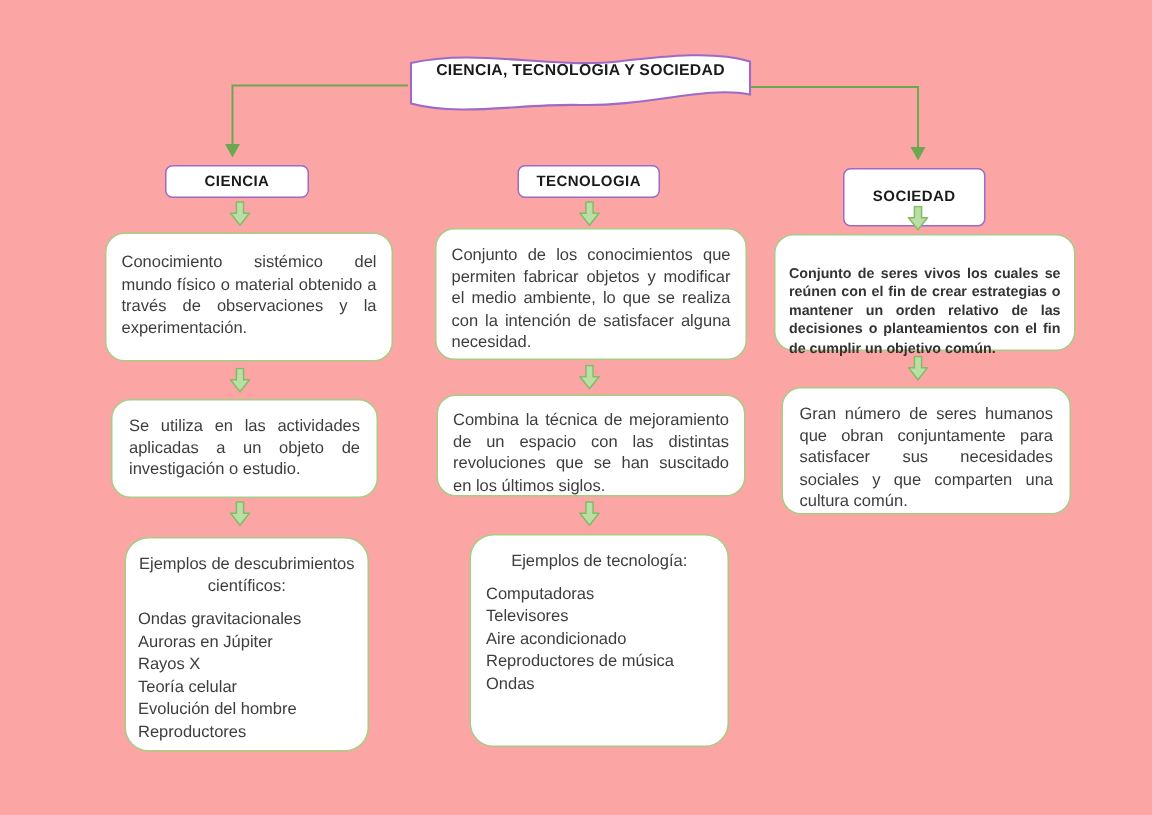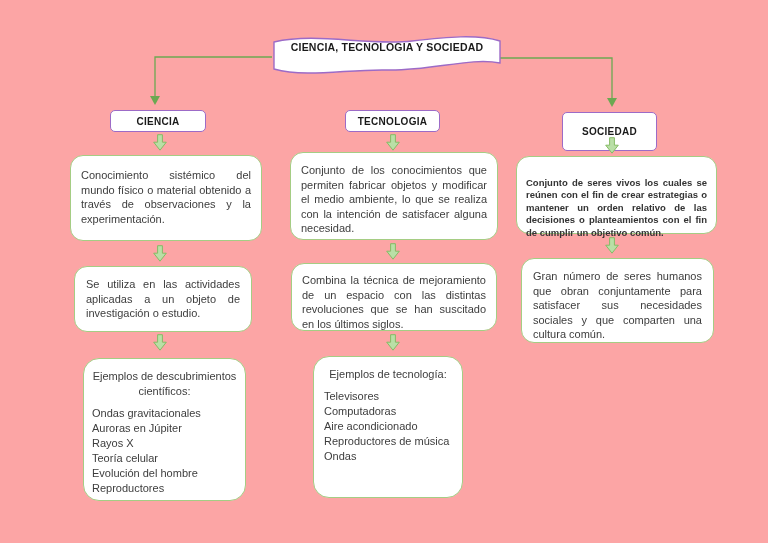--- a/index.html
+++ b/index.html
@@ -105,25 +105,25 @@
   </svg>
 
   <div class="gbox just" style="left:291px;top:263px;width:206px;height:68px;padding:9px 10px;">
     <span>Combina la técnica de mejoramiento de un espacio con las distintas revoluciones que se han suscitado en los últimos siglos.</span>
   </div>
 
   <svg class="barrow" style="left:386px;top:334px;" viewBox="0 0 14 17">
     <path d="M4.6,0.7 L9.4,0.7 L9.4,8.2 L13.3,8.2 L7,16.2 L0.7,8.2 L4.6,8.2 Z" fill="#b9dfa6" stroke="#85bb65" stroke-width="1"></path>
   </svg>
 
-  <div class="gbox" style="left:313px;top:356px;width:150px;height:142px;padding:10px 10px;line-height:15px;border-radius:16px;">
+  <div class="gbox" style="left:313px;top:356px;width:173px;height:142px;padding:10px 10px;line-height:15px;border-radius:16px;">
     <div class="list-title">Ejemplos de tecnología:</div>
     <div class="list-items">
+      <span>Computadoras</span>
       <span>Televisores</span>
-      <span>Computadoras</span>
       <span>Aire acondicionado</span>
       <span>Reproductores de música</span>
       <span>Ondas</span>
     </div>
   </div>
 
   <div class="hdr" style="left:562px;top:112px;width:95px;height:39px;">
     <span>SOCIEDAD</span>
   </div>
 

